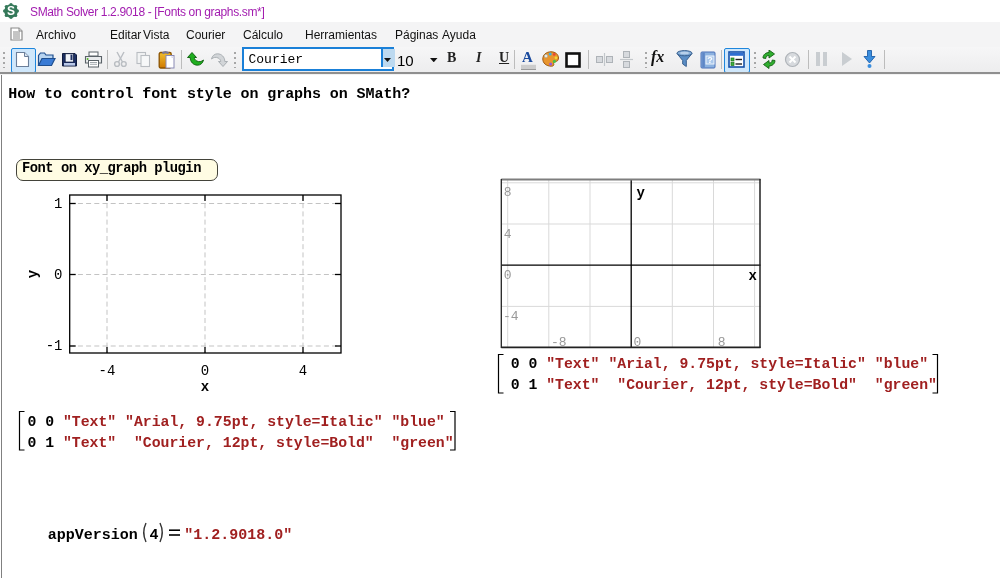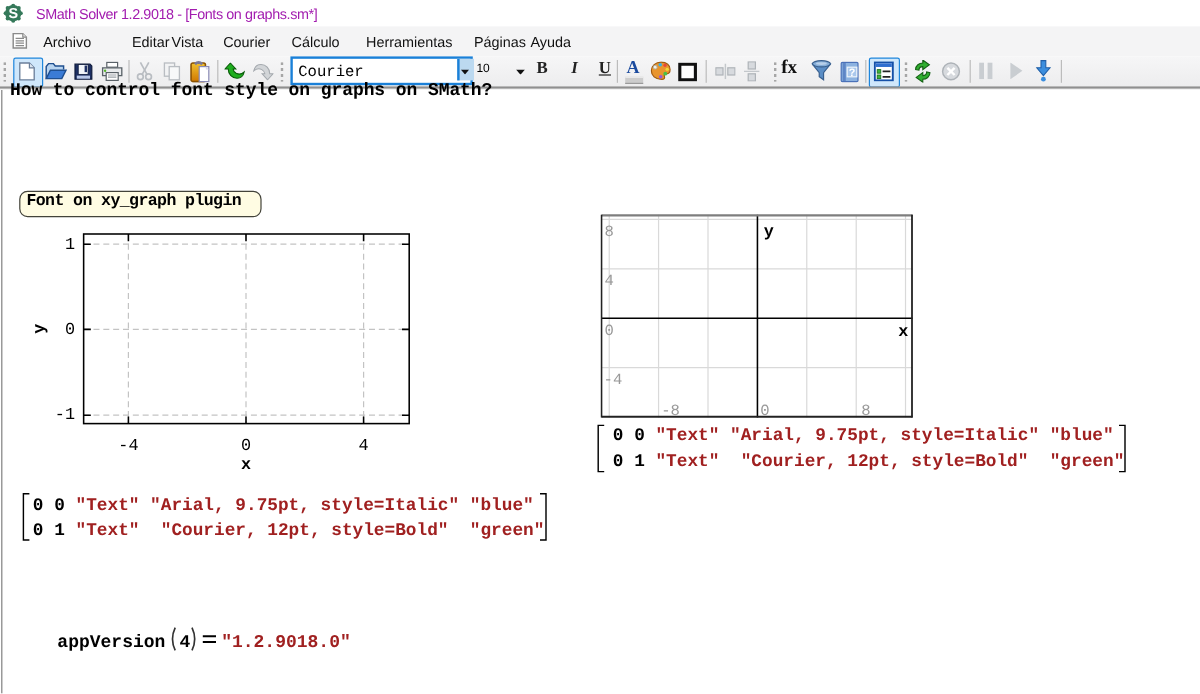--- a/index.html
+++ b/index.html
@@ -14,21 +14,21 @@
   #toolbar{left:0;top:47px;width:1000px;height:25px;background:linear-gradient(#f6f6f7,#ededee);}
   #tbline{left:0;top:72px;width:1000px;height:2px;background:#8f8f8f;}
   #tbline2{left:0;top:74px;width:1000px;height:1px;background:#f2f2f2;}
   .sep{position:absolute;top:3px;width:1px;height:19px;background:#bcbcbc;}
   .grip{position:absolute;top:5px;width:2px;height:16px;background-image:repeating-linear-gradient(#a6a6a6 0 2px,transparent 2px 5px);}
   .tbtn{position:absolute;top:1px;width:23px;height:23px;}
   .hilite{border:1.5px solid #1e86dc;background:#cfe7fb;border-radius:2px;}
   
   #canvas{left:0;top:75px;width:1000px;height:503px;background:#fff;}
   #leftline{left:1px;top:75px;width:1px;height:503px;background:#808080;}
-  #qtext{left:8.3px;top:67px;font-size:15px;font-weight:bold;letter-spacing:-0.07px;text-align:center;}
+  #qtext{left:8.3px;top:86px;font-size:15px;font-weight:bold;letter-spacing:-0.07px;text-align:center;}
   #ybox{left:16px;top:159px;width:195px;height:19px;background:#fffce3;border:1.6px solid #43433a;border-radius:7px;padding:1px 0 0 5px;font-size:13.8px;font-weight:bold;letter-spacing:-0.5px;}
   .mstr{color:#a02020;}
   .mtx{font-size:14.8px;font-weight:bold;line-height:20.9px;white-space:pre;letter-spacing:0;}
 </style>
 </head>
 <body>
 <div id="titlebar" class="abs"></div>
 <svg class="abs" style="left:2px;top:2px" width="18" height="18" viewBox="0 0 18 18">
   <g fill="#35795a">
     <circle cx="9" cy="9" r="6.8"></circle>
@@ -135,21 +135,21 @@
   </svg>
   <div class="grip" style="left:234px"></div>
 
   <div class="abs" style="left:242px;top:-0.5px;width:148px;height:20.5px;background:#fff;border:2px solid #1a80d8;"></div>
   <div class="abs" style="left:381px;top:1.5px;width:11.5px;height:18.5px;background:#bcd9f0;border-left:2px solid #1a80d8;"></div>
   <div class="abs mono" style="left:248.5px;top:5px;font-size:13px;color:#000">Courier</div>
   <svg class="abs" style="left:384px;top:10.5px" width="7" height="4">
       <path d="M0 0 h7 l-3.5 4 z" fill="#111"></path>
     </svg>
 
-  <div class="abs" style="left:397px;top:5px;font-size:10px;color:#000">10</div>
+  <div class="abs" style="left:397px;top:5px;font-size:15px;color:#000">10</div>
   <svg class="abs" style="left:430px;top:10.5px" width="8" height="4.5">
       <path d="M0 0 h7.5 l-3.75 4.3 z" fill="#111"></path>
     </svg>
 
   <div class="abs" style="left:447px;top:3px;font-size:14px;font-weight:bold;color:#222;font-family:'Liberation Serif',serif">B</div>
   <div class="abs" style="left:476px;top:3px;font-size:14px;font-weight:bold;font-style:italic;color:#222;font-family:'Liberation Serif',serif">I</div>
   <div class="abs" style="left:499px;top:3px;font-size:14px;font-weight:bold;color:#222;text-decoration:underline;font-family:'Liberation Serif',serif">U</div>
   <div class="sep" style="left:514px"></div>
 
   <div class="abs" style="left:522px;top:2px;font-size:15px;font-weight:bold;color:#1a4a9e;font-family:'Liberation Serif',serif">A</div>
@@ -176,21 +176,21 @@
     <rect x="10.5" y="3.5" width="6" height="6" fill="#d7dade" stroke="#aeb3b8" stroke-width="1"></rect>
   </svg>
 
   <svg class="abs" style="left:620px;top:4px" width="13" height="17" viewBox="0 0 13 17">
     <line x1="0" y1="8.5" x2="13" y2="8.5" stroke="#c3c7cb" stroke-width="1.2"></line>
     <rect x="3.5" y="0.5" width="6" height="6" fill="#d7dade" stroke="#aeb3b8" stroke-width="1"></rect>
     <rect x="3.5" y="10.5" width="6" height="6" fill="#d7dade" stroke="#aeb3b8" stroke-width="1"></rect>
   </svg>
   <div class="grip" style="left:645px"></div>
 
-  <div class="abs" style="left:651px;top:1px;font-size:16px;font-weight:bold;color:#111;font-family:'Liberation Serif',serif">fx</div>
+  <div class="abs" style="left:651px;top:1px;font-size:16px;font-weight:bold;font-style:italic;color:#111;font-family:'Liberation Serif',serif">fx</div>
 
   <svg class="abs" style="left:676px;top:3px" width="17" height="19" viewBox="0 0 17 19">
     <path d="M1 3.5 L6.7 10.5 L6.7 14 L10.3 16.5 L10.3 10.5 L16 3.5 z" fill="#5b8ec6" stroke="#39608f" stroke-width="1"></path>
     <ellipse cx="8.5" cy="3.2" rx="7.5" ry="2.6" fill="#86aed8" stroke="#39608f" stroke-width="1"></ellipse>
     <ellipse cx="8.5" cy="3" rx="4.5" ry="1.2" fill="#b8d0ea"></ellipse>
   </svg>
 
   <svg class="abs" style="left:700px;top:3.5px" width="16" height="18" viewBox="0 0 16 18">
     <rect x="1" y="1" width="14" height="16" rx="1" fill="#8cb2e0" stroke="#4a71b8" stroke-width="1"></rect>
     <rect x="2.2" y="1.5" width="2.6" height="15" fill="#5e86c6"></rect>

